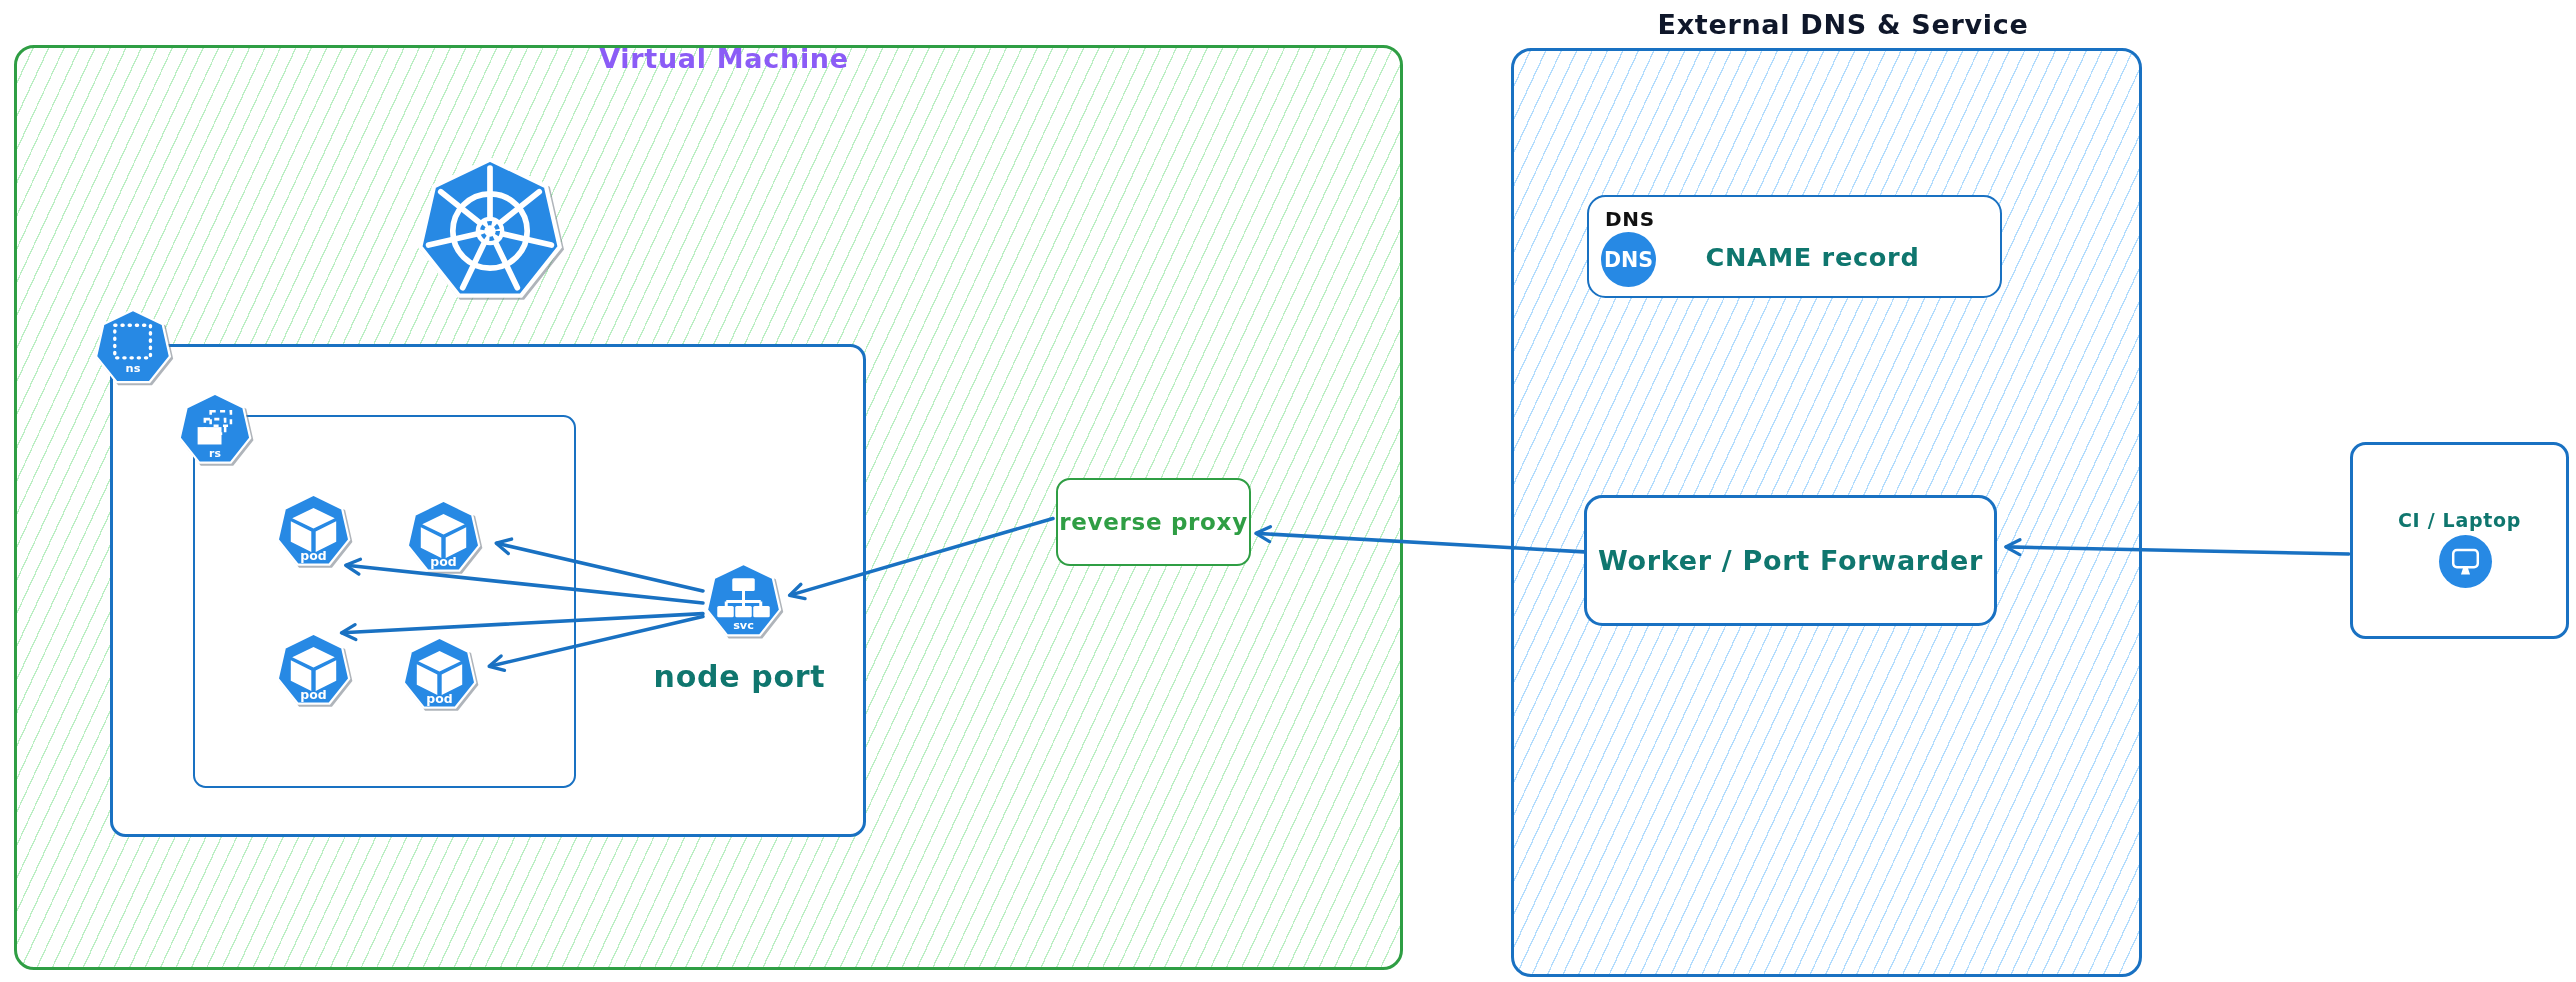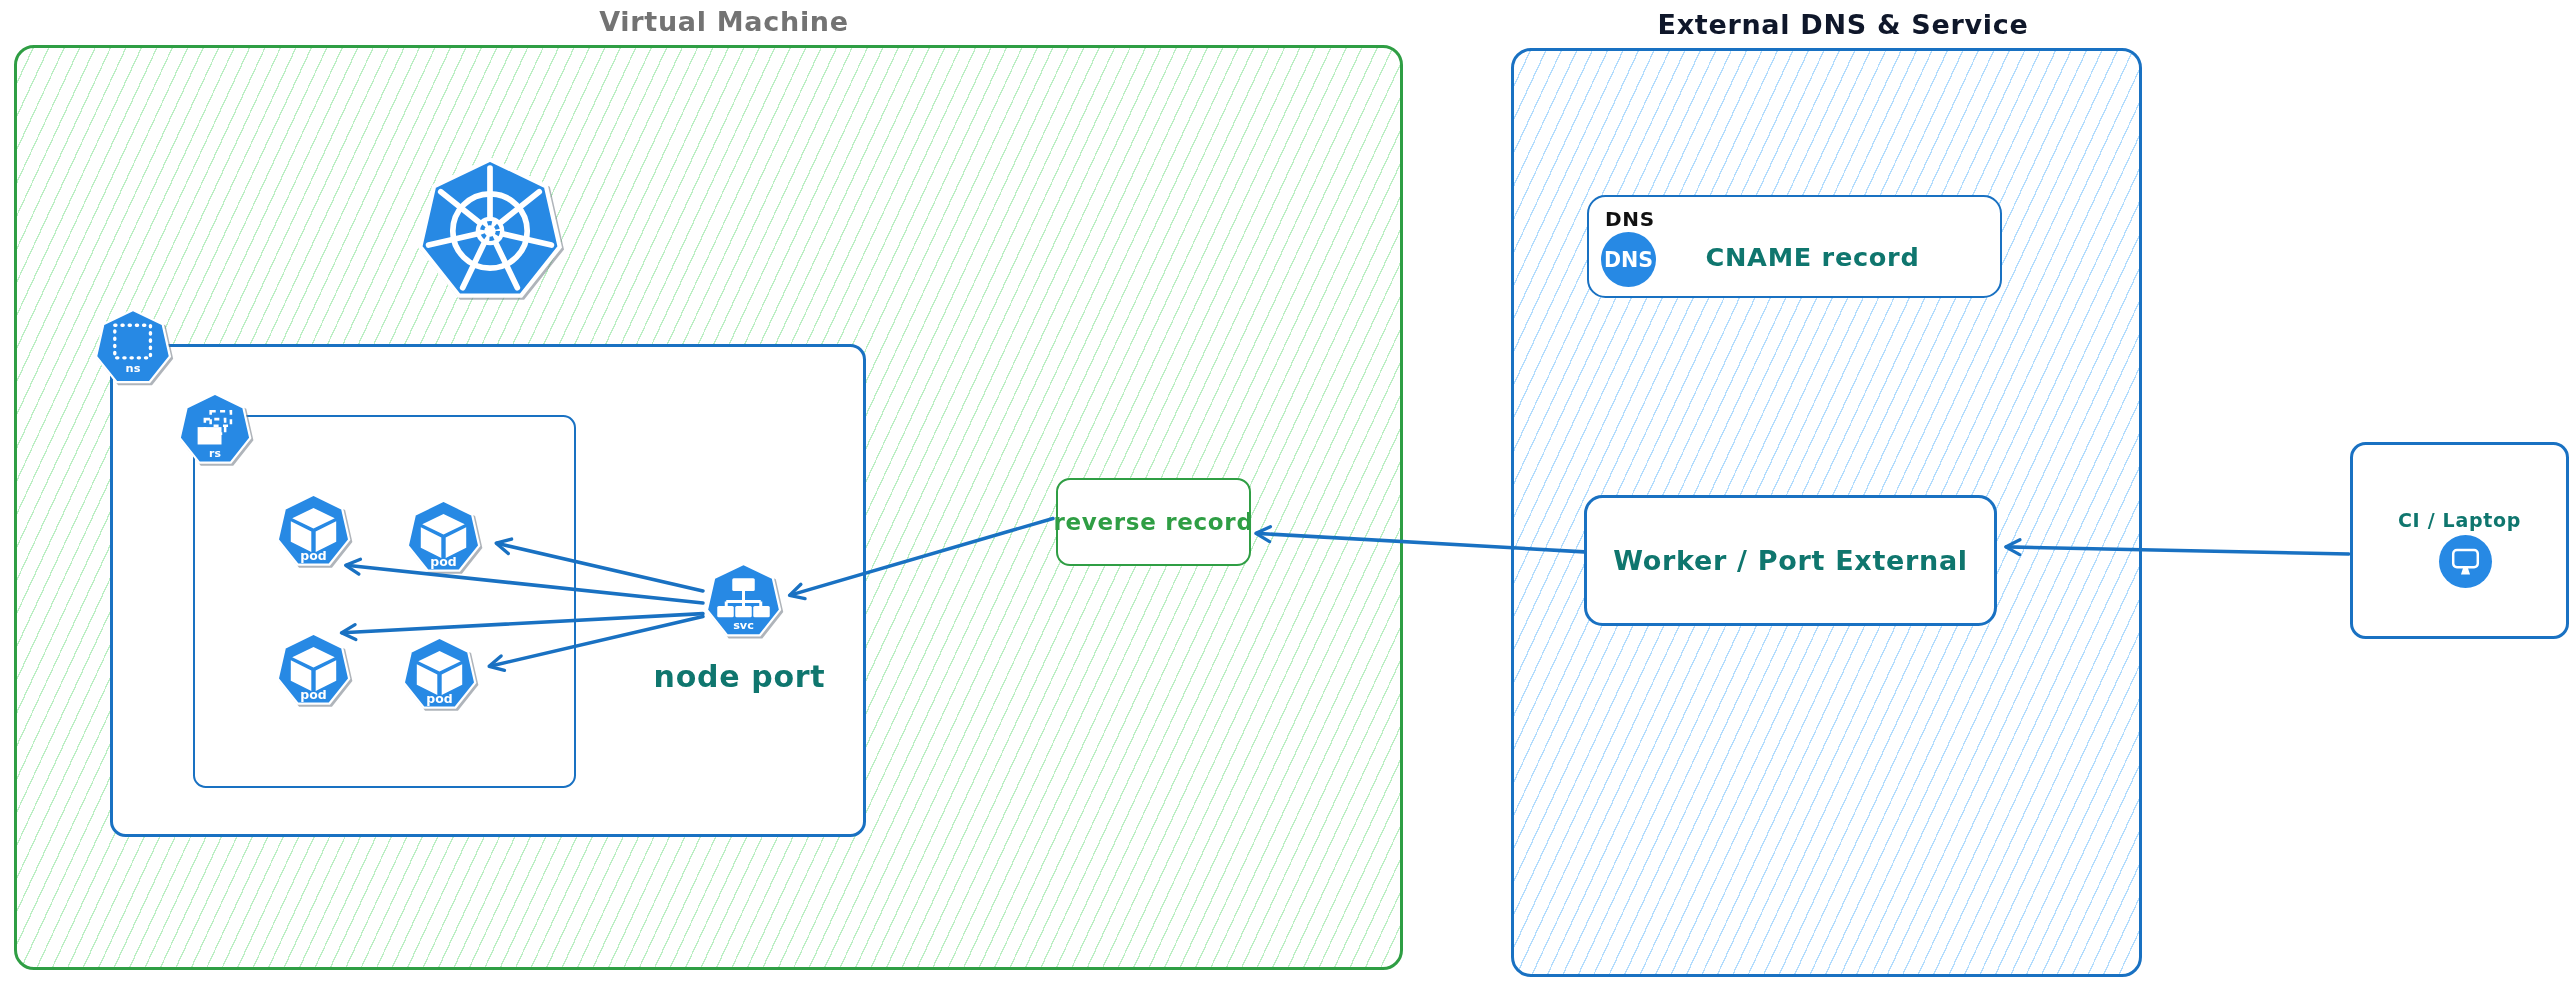--- a/index.html
+++ b/index.html
@@ -13,21 +13,21 @@
     border:3.6px solid #2f9e44;
     background-image:repeating-linear-gradient(115deg, rgba(105,219,124,.45) 0 1.3px, transparent 1.3px 14px);
   }
   .grp.blue{
     border:3.6px solid #1971c2;
     background-image:repeating-linear-gradient(115deg, rgba(116,192,252,.55) 0 1.3px, transparent 1.3px 14px);
   }
   .grp-title{
     position:absolute;text-align:center;font-weight:600;font-size:27px;letter-spacing:0.7px;white-space:nowrap;
   }
-  .grp-title.green-t{color:#737373;}
+  .grp-title.green-t{color:#8b5cf6;margin-top:37px;}
   .grp-title.blue-t{color:#0f172a;}
   
   .wbox{position:absolute;background:#fff;box-sizing:border-box;}
   .b-blue5{border:3.6px solid #1971c2;border-radius:17px;}
   .b-blue4{border:2.8px solid #1971c2;border-radius:12.8px;}
   .b-green4{border:2.8px solid #2f9e44;border-radius:14px;}
   .boxlabel{
     position:absolute;display:flex;align-items:center;justify-content:center;
     font-weight:600;white-space:nowrap;letter-spacing:0.7px;
   }
@@ -123,34 +123,34 @@
     <path d="M50,36 V50 M27,50 H73 M27,50 V56 M50,50 V56 M73,50 V56" stroke="#ffffff" stroke-width="4" fill="none"></path>
     <rect x="15" y="56" width="22" height="15" rx="2" fill="#ffffff"></rect>
     <rect x="39" y="56" width="22" height="15" rx="2" fill="#ffffff"></rect>
     <rect x="63" y="56" width="22" height="15" rx="2" fill="#ffffff"></rect>
     <text x="50" y="87" font-size="15" text-anchor="middle">svc</text>
   </svg>
 
   <div class="boxlabel blue-text" style="left:633px;top:659px;width:213px;height:34px;font-size:30px;">node port</div>
 
   <div class="wbox b-green4" style="left:1056px;top:478px;width:195px;height:88px;"></div>
-  <div class="boxlabel green-text" style="left:1056px;top:478px;width:195px;height:88px;font-size:23px;">reverse record</div>
+  <div class="boxlabel green-text" style="left:1056px;top:478px;width:195px;height:88px;font-size:23px;">reverse proxy</div>
 
   <div class="grp blue" style="left:1511px;top:48px;width:631px;height:929px;"></div>
   <div class="grp-title blue-t" style="left:1630px;top:8.5px;width:426px;">External DNS &amp; Service</div>
 
   <div class="wbox b-blue4" style="left:1587px;top:195px;width:415px;height:103px;border-radius:18.5px;"></div>
   <div class="boxlabel black-text" style="left:1605px;top:207px;height:23px;font-size:20px;">DNS</div>
   <div class="badge-circle" style="left:1601px;top:232px;width:55px;height:55px;font-size:20.6px;">
     <span>DNS</span>
   </div>
   <div class="boxlabel blue-text" style="left:1699px;top:240px;width:227px;height:34px;font-size:25.6px;">CNAME record</div>
 
   <div class="wbox b-blue5" style="left:1584px;top:495px;width:413px;height:131px;border-radius:18.5px;"></div>
-  <div class="boxlabel blue-text" style="left:1584px;top:495px;width:413px;height:131px;font-size:27px;">Worker / Port External</div>
+  <div class="boxlabel blue-text" style="left:1584px;top:495px;width:413px;height:131px;font-size:27px;">Worker / Port Forwarder</div>
 
   <div class="wbox b-blue5" style="left:2350px;top:442px;width:219px;height:197px;border-radius:15.6px;"></div>
   <div class="boxlabel blue-text" style="left:2350px;top:506px;width:219px;height:28px;font-size:19px;">CI / Laptop</div>
   <div class="badge-circle" style="left:2439px;top:535px;width:53px;height:53px;">
     <svg width="41" height="41" viewBox="0 0 100 100">
       <rect x="20" y="22" width="60" height="42" rx="9" fill="none" stroke="#ffffff" stroke-width="6"></rect>
       <path d="M44,66 L56,66 L61,82 L39,82 Z" fill="#ffffff"></path>
     </svg>
   </div>
 

